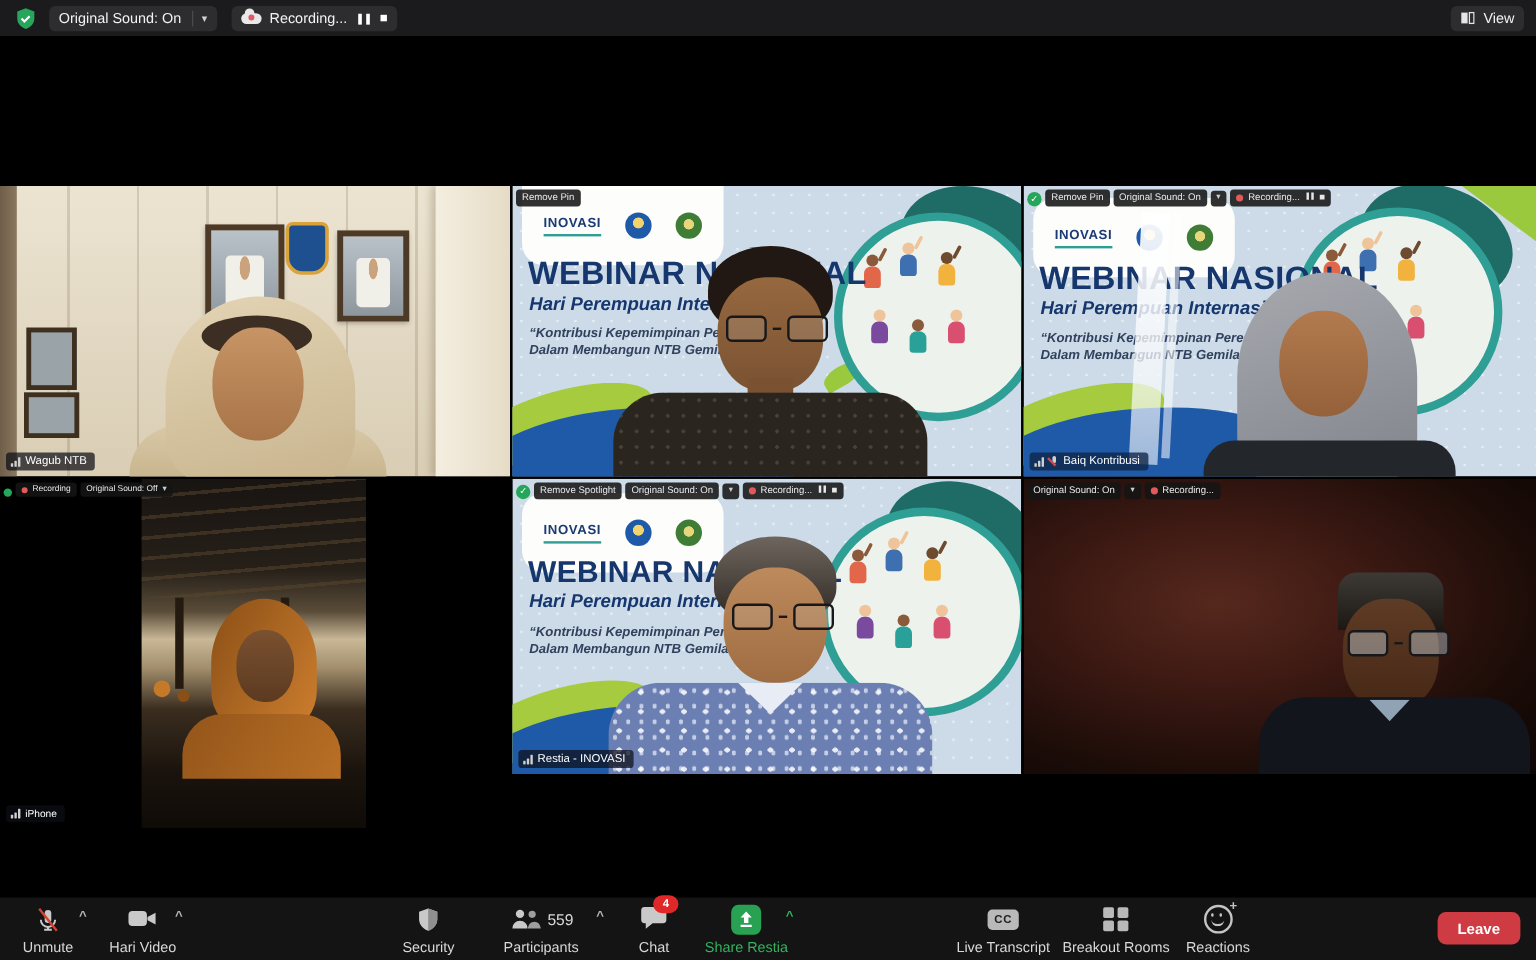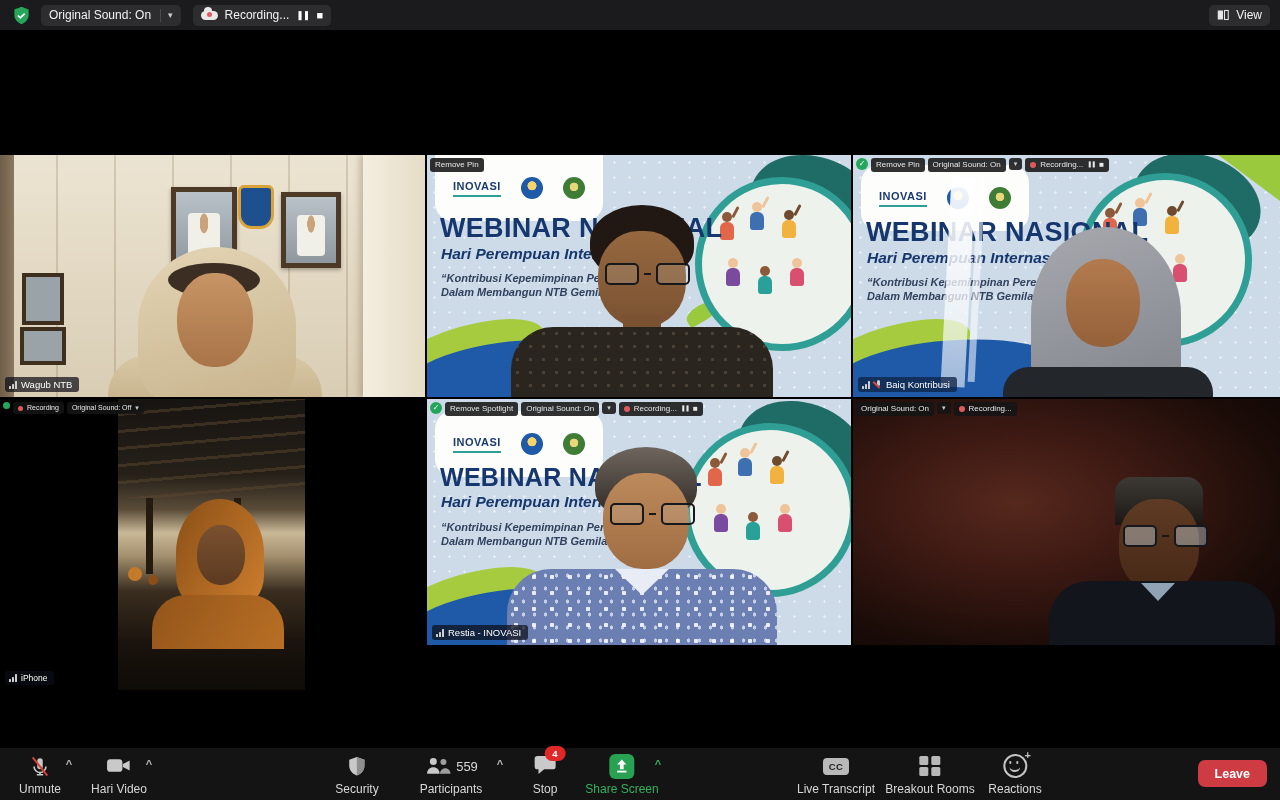--- a/index.html
+++ b/index.html
@@ -29,21 +29,21 @@
   #t2{left:427px;top:0;width:424px;height:242px;}
   #t3{left:853px;top:0;width:427px;height:242px;}
   #t4{left:0;top:244px;width:425px;height:291px;}
   #t5{left:427px;top:244px;width:424px;height:246px;}
   #t6{left:853px;top:244px;width:427px;height:246px;}
 
   .nlabel{position:absolute;left:5px;bottom:5px;background:rgba(12,14,22,0.72);border-radius:3px;
         padding:2px 7px 2px 4px;display:flex;align-items:center;gap:4px;color:#fff;
         font-size:9.5px;z-index:8;white-space:nowrap;}
 
-  .minibar{position:absolute;top:3px;left:3px;display:flex;align-items:flex-start;gap:3px;z-index:9;}
+  .minibar{position:absolute;top:3px;left:3px;display:flex;align-items:flex-end;gap:3px;z-index:9;}
   .mini-shield{width:12px;height:12px;border-radius:50%;background:#26a65b;color:#fff;font-size:8px;
         display:flex;align-items:center;justify-content:center;line-height:1;}
   .mini-pill{background:rgba(20,20,22,0.88);border-radius:3px;color:#e8e8e8;font-size:8px;
         padding:2px 5px;display:flex;gap:4px;align-items:center;white-space:nowrap;line-height:1.2;}
   .mini-dot{width:6px;height:6px;border-radius:50%;background:#e05a5a;flex:0 0 auto;}
   .mini-pause{font-size:6px;letter-spacing:-1px;}
   .mini-stop{font-size:8px;line-height:1;}
   .mini-caret{font-size:7px;color:#cfcfcf;}
   .gdot{width:7px;height:7px;border-radius:50%;background:#26a65b;}
 
@@ -568,33 +568,33 @@
 
     <div class="tb-item" style="left:545px">
       <div class="iconrow">
         <div class="chatwrap">
           <svg width="23" height="21" viewBox="0 0 24 22">
             <path d="M4 2h16a3 3 0 0 1 3 3v8a3 3 0 0 1-3 3h-9l-6 5v-5H4a3 3 0 0 1-3-3V5a3 3 0 0 1 3-3z" fill="#c9c9c9"></path>
           </svg>
           <span class="chat-badge">4</span>
         </div>
       </div>
-      <span>Stop</span>
+      <span>Chat</span>
     </div>
 
     <div class="tb-item" style="left:622px">
       <div class="iconrow">
         <div class="share-box">
           <svg width="13" height="14" viewBox="0 0 14 15">
             <path d="M7 0.5l5 5.5H9v5H5v-5H2z" fill="#fff"></path>
             <rect x="2" y="12.5" width="10" height="2" fill="#fff"></rect>
           </svg>
         </div>
       </div>
-      <span class="share-label">Share Screen</span>
+      <span class="share-label">Share Restia</span>
     </div>
     <span class="tb-caret green" style="left:658px">^</span>
 
 
     <div class="tb-item" style="left:836px">
       <div class="iconrow">
         <span class="cc-icon">CC</span>
       </div>
       <span>Live Transcript</span>
     </div>

